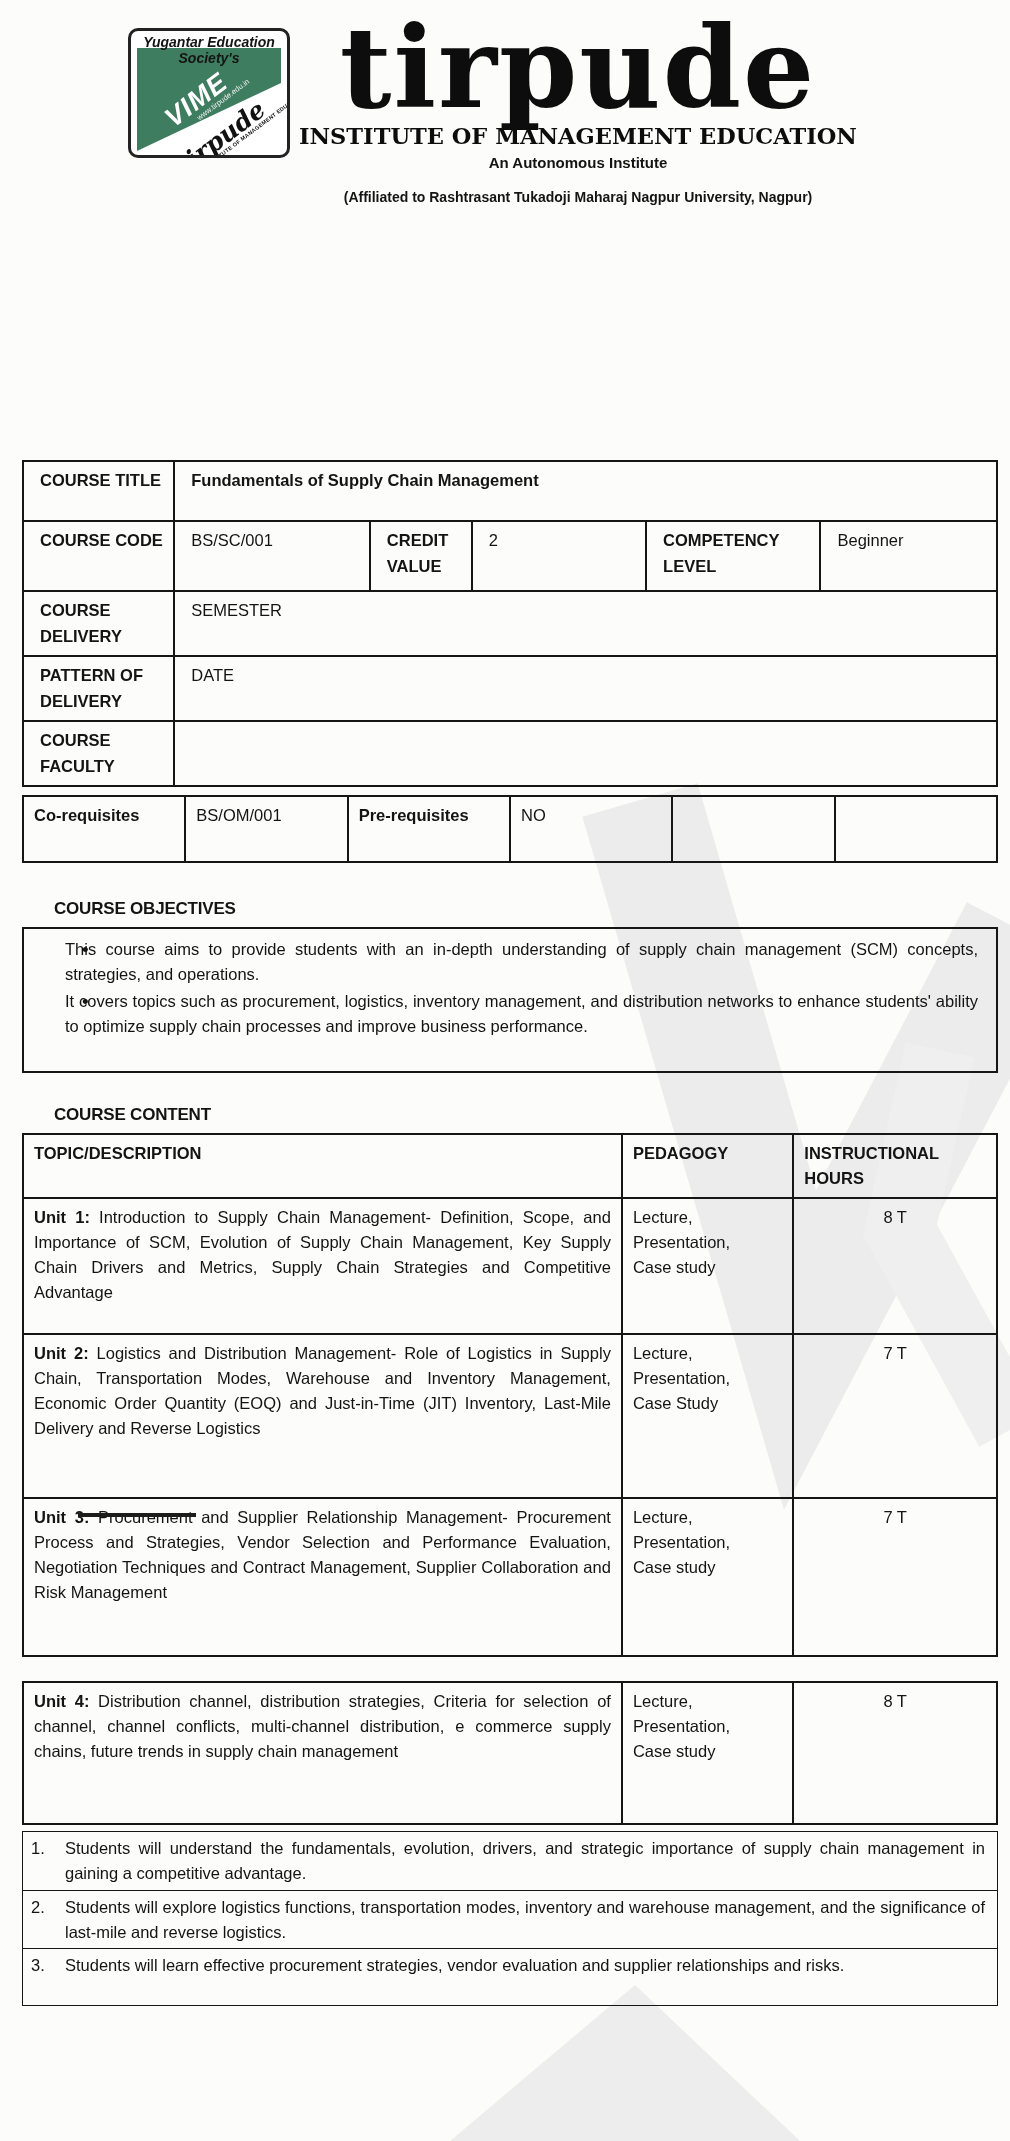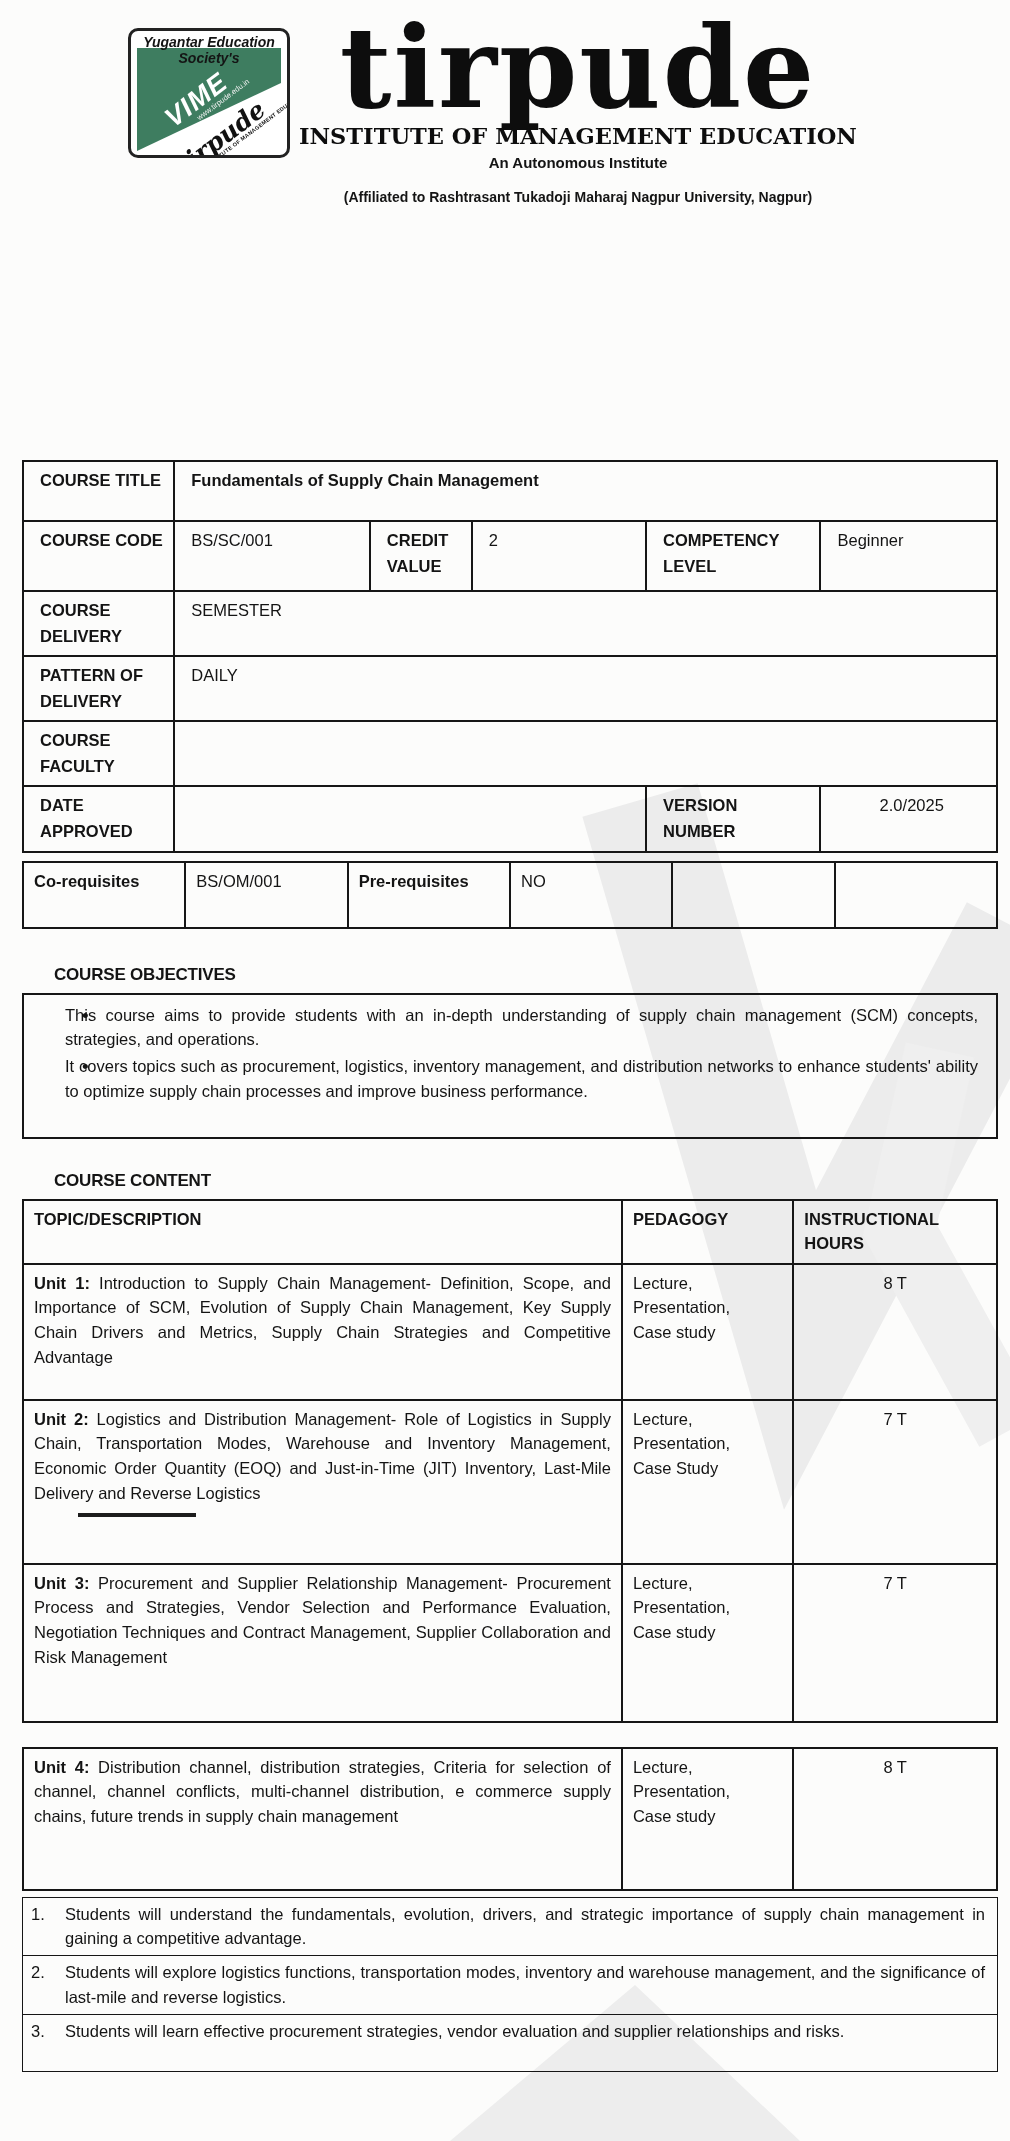--- a/index.html
+++ b/index.html
@@ -130,31 +130,25 @@
       <td>2</td>
       <td class="lbl">COMPETENCY LEVEL</td>
       <td>Beginner</td>
     </tr>
     <tr class="r3">
       <td class="lbl">COURSE DELIVERY</td>
       <td colspan="5">SEMESTER</td>
     </tr>
     <tr class="r4">
       <td class="lbl">PATTERN OF DELIVERY</td>
-      <td colspan="5">DAILY</td>
+      <td colspan="5">DATE</td>
     </tr>
     <tr class="r5">
       <td class="lbl">COURSE FACULTY</td>
       <td colspan="5"></td>
-    </tr>
-    <tr class="r6">
-      <td class="lbl">DATE APPROVED</td>
-      <td colspan="3"></td>
-      <td class="lbl">VERSION NUMBER</td>
-      <td class="ver-val">2.0/2025</td>
     </tr>
   </tbody>
     </table>
 
   <table class="t-rel">
     <colgroup>
         <col>
         <col>
         <col>
         <col>

